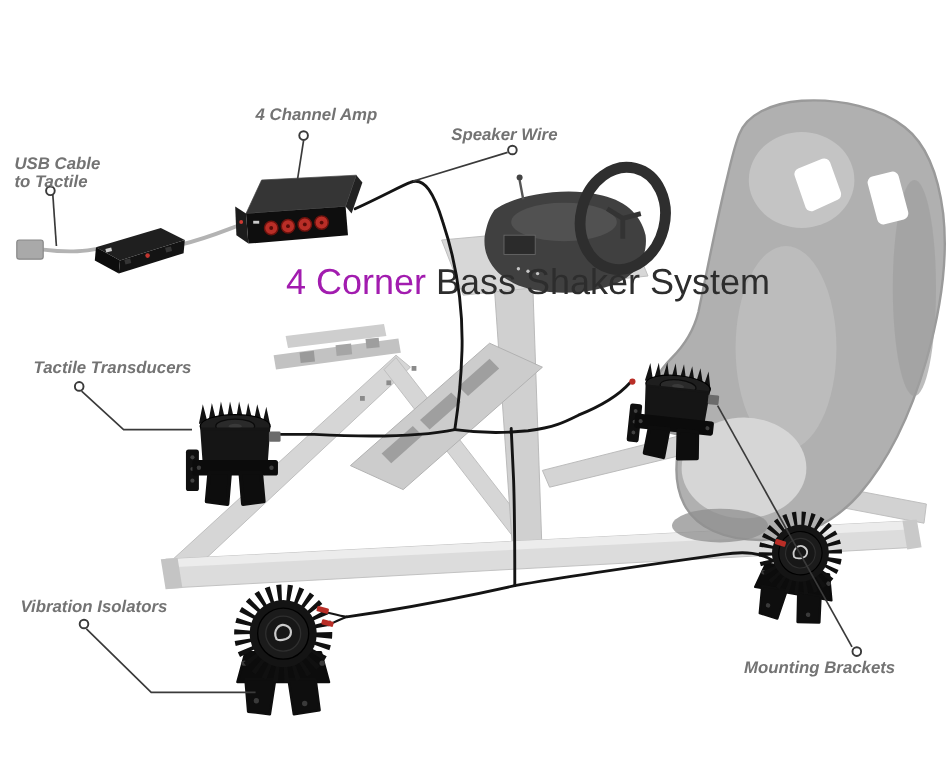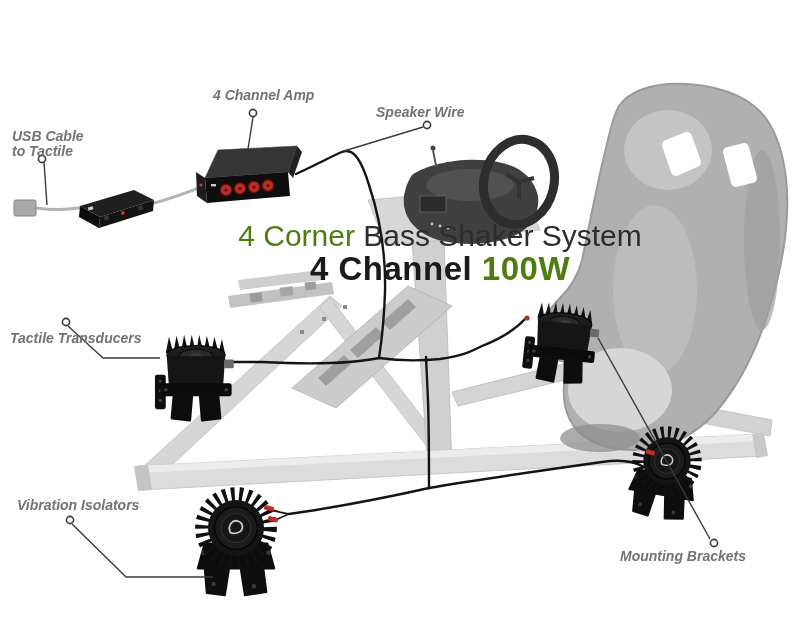--- a/index.html
+++ b/index.html
@@ -3,21 +3,21 @@
 <meta charset="utf-8">
 <style>
   html,body{margin:0;padding:0;background:#ffffff;}
   .stage{position:relative;width:792px;height:638px;background:#ffffff;overflow:hidden;
          font-family:"Liberation Sans",sans-serif;}
   .stage svg{position:absolute;left:0;top:0;}
   svg.bg{z-index:1;}
   .title-block{position:absolute;left:170px;top:220px;width:540px;text-align:center;z-index:2;}
   .title-line1{font-size:30px;line-height:31px;color:#2d2d2d;letter-spacing:0;white-space:nowrap;}
   .title-line2{font-size:33px;line-height:35px;font-weight:700;color:#1a1a1a;letter-spacing:.5px;white-space:nowrap;}
-  .accent{color:#4d7c0f;}
+  .accent{color:#a21caf;}
   svg.fg{z-index:3;}
   .callout{position:absolute;z-index:4;font-style:italic;font-weight:700;font-size:14px;
            line-height:15px;color:#737373;white-space:nowrap;}
 </style>
 </head>
 <body>
 
 <div class="stage">
 
   <svg class="bg" width="792" height="638" viewBox="0 0 792 638" aria-hidden="true">
@@ -87,21 +87,20 @@
         <ellipse cx="519" cy="182" rx="35" ry="43" fill="none" stroke="#2e2e2e" stroke-width="9"></ellipse>
       </g>
       <path d="M519,182 l-13,-8 M519,182 l15,-4 M519,182 l0,17" stroke="#333333" stroke-width="4" fill="none"></path>
       <line x1="436" y1="166" x2="433" y2="150" stroke="#555555" stroke-width="2"></line>
       <circle cx="433" cy="148" r="2.5" fill="#444444"></circle>
     </g>
   </svg>
 
   <div class="title-block">
     <div class="title-line1"><span class="accent">4 Corner</span> <span>Bass Shaker System</span></div>
-    <div class="title-line2"><span>4 Channel</span> <span class="accent">100W</span></div>
   </div>
 
   <svg class="fg" width="792" height="638" viewBox="0 0 792 638" aria-hidden="true">
     <defs>
 
       <g id="shakerSide">
         <path d="M-28,-12 L-25,-27 L-21,-12 L-18,-28 L-14,-12 L-11,-29 L-7,-12 L-4,-29 L0,-12 L3,-29 L7,-12 L10,-28 L14,-12 L17,-27 L21,-12 L24,-25 L27,-11 Z" fill="#121212"></path>
         <ellipse cx="0" cy="-10" rx="27" ry="9" fill="#1e1e1e" stroke="#000000" stroke-width="1"></ellipse>
         <ellipse cx="0" cy="-10" rx="15" ry="5.5" fill="#2a2a2a" stroke="#0a0a0a" stroke-width="1"></ellipse>
         <ellipse cx="0" cy="-10" rx="5" ry="2" fill="#3a3a3a"></ellipse>
@@ -208,17 +207,17 @@
       <circle cx="714" cy="543" r="3.6"></circle>
     </g>
   </svg>
 
   <div class="callout" style="left:12px;top:129px;">
     <div>USB Cable</div>
     <div>to Tactile</div>
   </div>
   <div class="callout" style="left:213px;top:88px;">4 Channel Amp</div>
   <div class="callout" style="left:376px;top:105px;">Speaker Wire</div>
-  <div class="callout" style="left:10px;top:299px;margin-top:32px;">Tactile Transducers</div>
+  <div class="callout" style="left:28px;top:299px;">Tactile Transducers</div>
   <div class="callout" style="left:17px;top:498px;text-align:center;">Vibration Isolators</div>
   <div class="callout" style="left:620px;top:549px;">Mounting Brackets</div>
 
 </div>
 
 </body></html>

